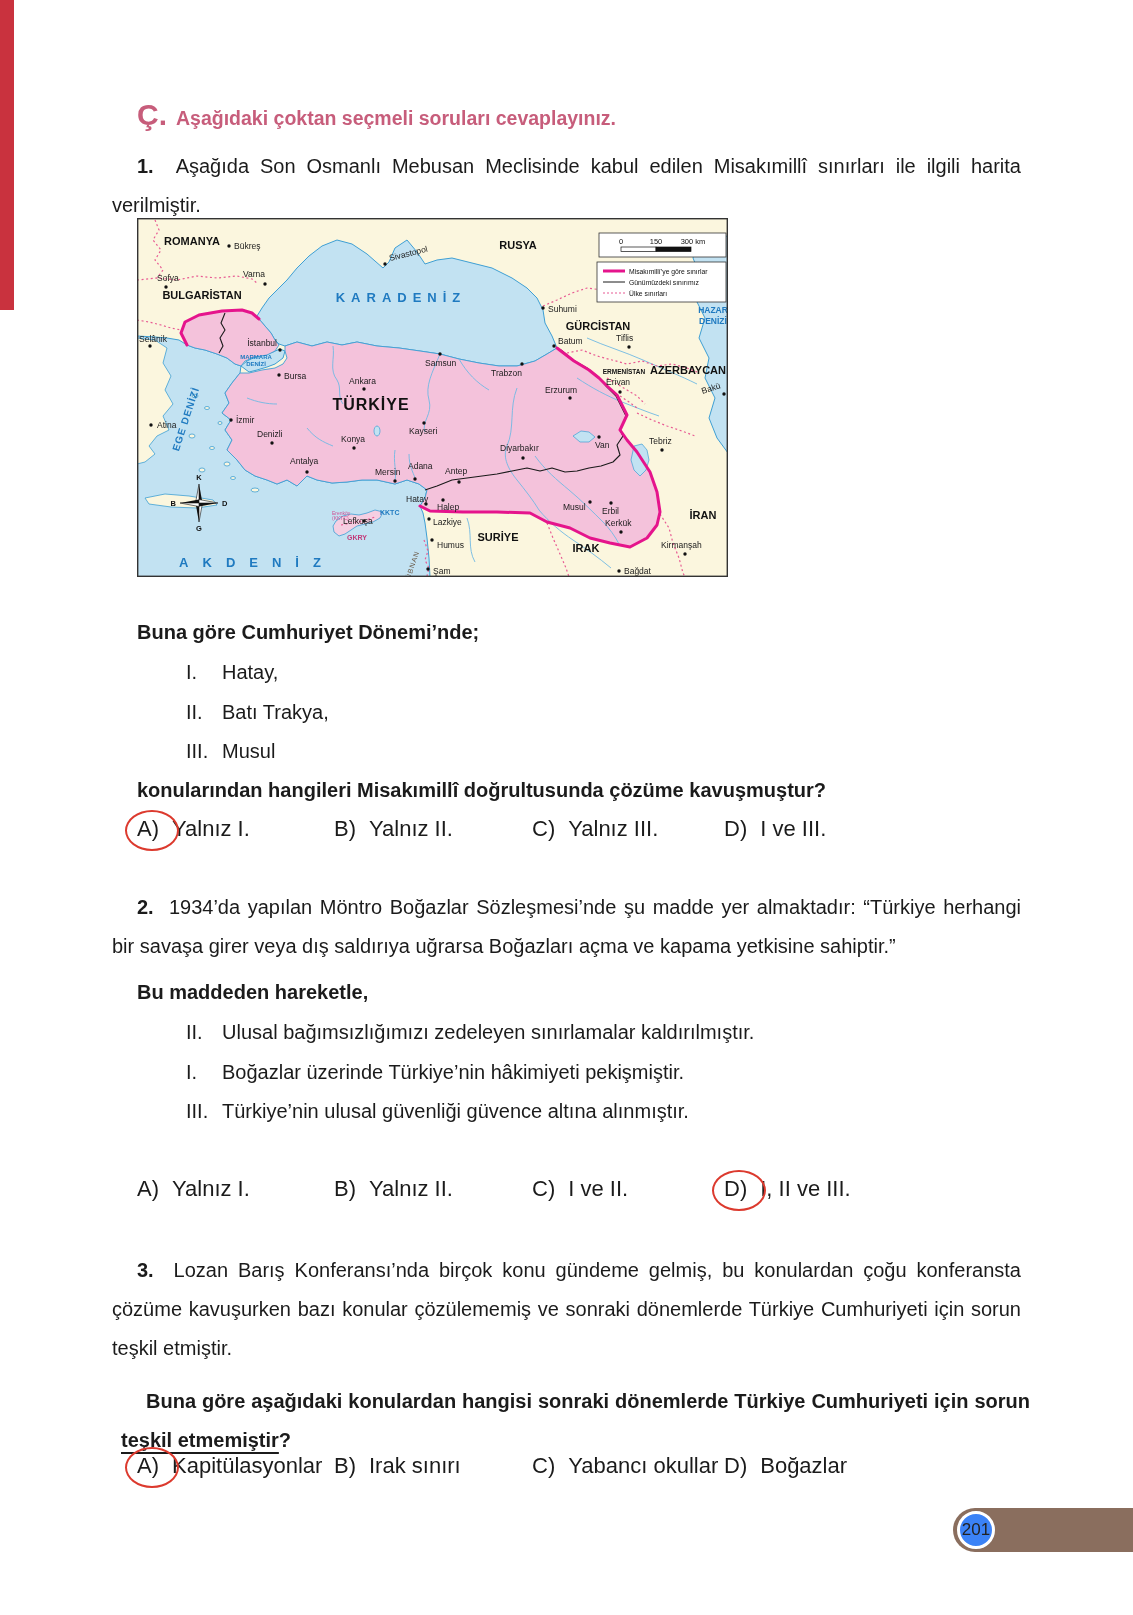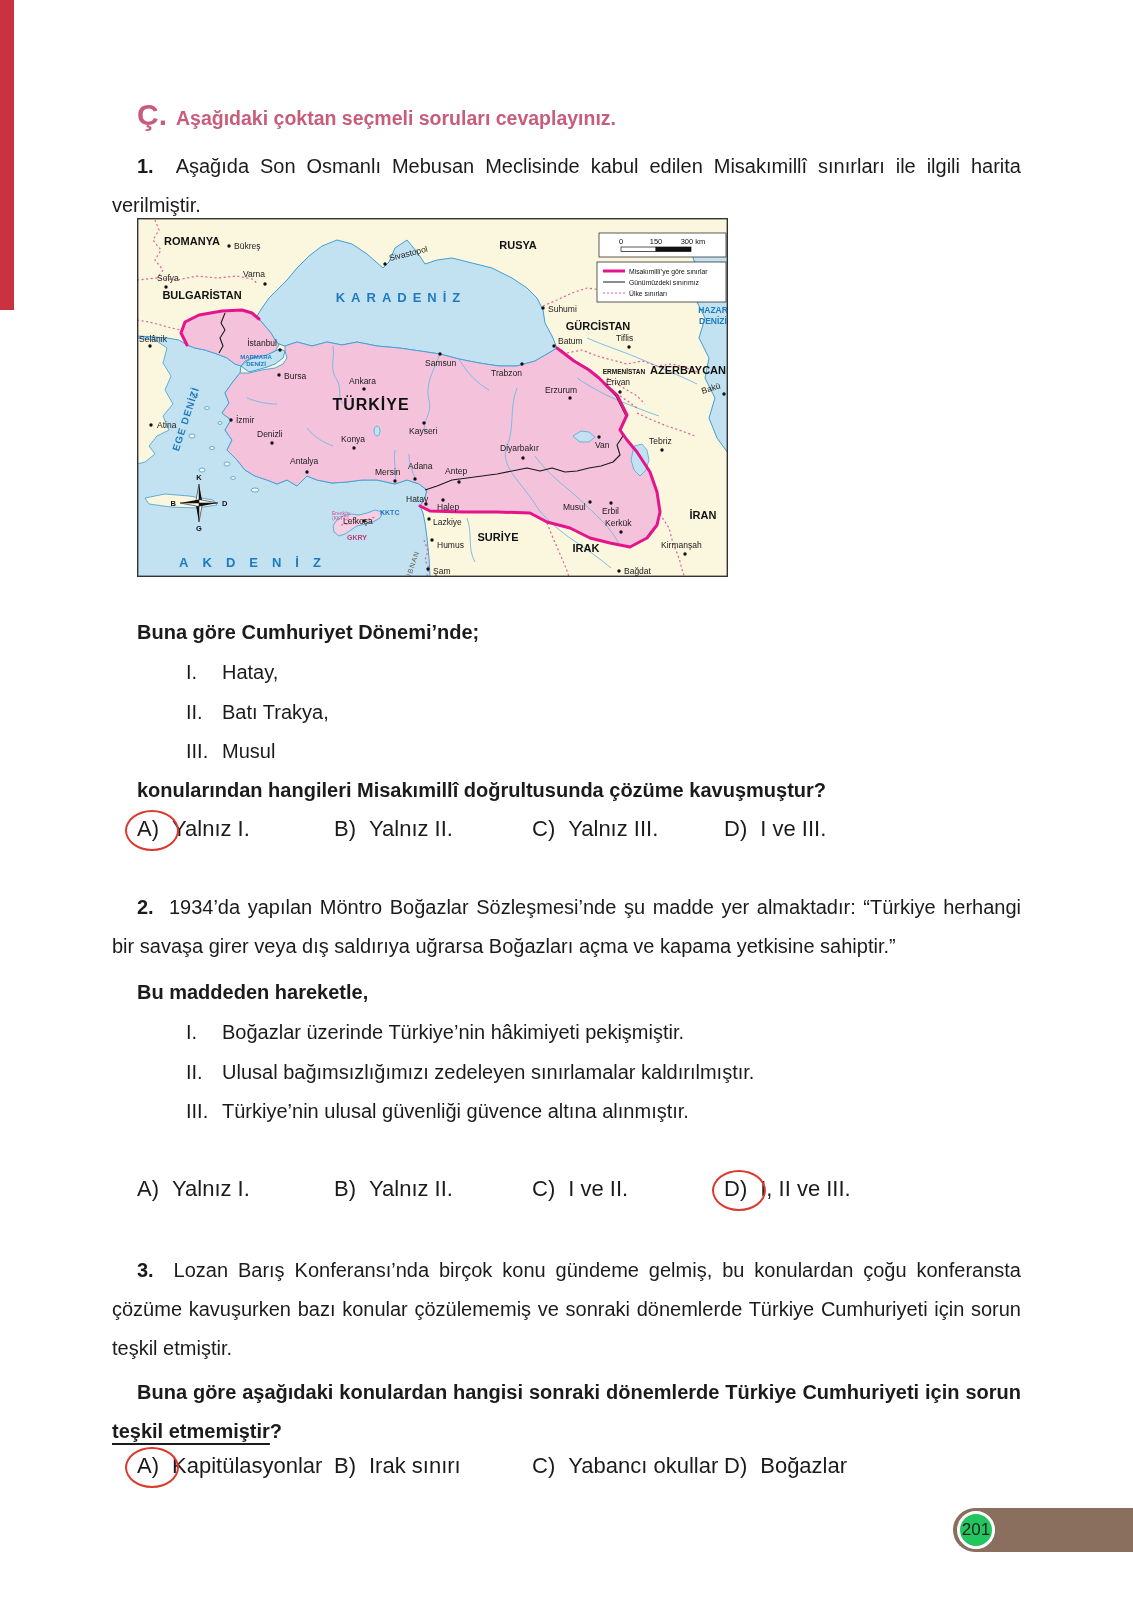--- a/index.html
+++ b/index.html
@@ -8,21 +8,21 @@
   .redtab{position:absolute;left:0;top:0;width:14px;height:310px;background:#c9323e;}
 
   .header{position:absolute;left:137px;top:98px;color:#c75d7b;display:flex;align-items:baseline;}
   .header .big{font-size:30px;font-weight:bold;margin-right:9px;}
   .header .ttl{font-size:19.5px;font-weight:bold;}
 
   .para{position:absolute;left:112px;width:909px;font-size:20px;line-height:39px;text-align:justify;margin:0;}
   .indent{text-indent:25px;}
   .qnum{font-weight:bold;}
   .boldline{position:absolute;left:137px;font-size:20px;font-weight:bold;line-height:39px;margin:0;}
-  .boldpara{position:absolute;left:112px;width:909px;font-size:20px;font-weight:bold;line-height:39px;text-align:justify;margin:0;text-indent:25px;}
+  .boldpara{position:absolute;left:112px;width:909px;font-size:20px;font-weight:bold;line-height:39px;text-align:justify;margin:9px;text-indent:25px;}
   .upart{text-decoration:underline;text-decoration-thickness:1.5px;text-underline-offset:5px;}
 
   .items{position:absolute;left:138px;margin-left:48px;}
   .item{font-size:20px;line-height:39.5px;}
   .item .rn{display:inline-block;width:36px;}
 
   .optrow{position:absolute;left:112px;width:909px;height:42px;}
   .opt{position:absolute;top:0;font-size:22px;line-height:40px;white-space:nowrap;}
   .opt .olabel{margin-right:13px;}
   .opt.p1{left:25px;} .opt.p2{left:222px;} .opt.p3{left:420px;} .opt.p4{left:612px;}
@@ -55,21 +55,21 @@
   .sealabel.tiny{font-size:6px;}
   .kktc{font-size:7px;font-weight:bold;fill:#1f7ac0;}
   .gkry{font-size:7px;font-weight:bold;fill:#c23a79;}
   .tinypink{font-size:5px;fill:#d04f93;}
   .lubnan{font-size:7px;fill:#6b5b4a;letter-spacing:1px;}
   .lgd{font-size:6.8px;fill:#111;}
   .scl{font-size:7.5px;fill:#111;}
   .cmp{font-size:7.5px;font-weight:bold;fill:#111;}
 
   .badgebar{position:absolute;left:953px;top:1508px;width:180px;height:44px;background:#8a6e5e;border-radius:22px 0 0 22px;}
-  .badgecircle{position:absolute;left:4px;top:3px;width:38px;height:38px;background:#22c55e;border:3px solid #ffffff;border-radius:50%;box-sizing:border-box;display:flex;align-items:center;justify-content:center;font-size:17px;color:#222;}
+  .badgecircle{position:absolute;left:4px;top:3px;width:38px;height:38px;background:#3b82f6;border:3px solid #ffffff;border-radius:50%;box-sizing:border-box;display:flex;align-items:center;justify-content:center;font-size:17px;color:#222;}
 </style>
 </head>
 <body>
 
 <div class="page">
   <div class="redtab"></div>
 
   <div class="header">
     <span class="big">Ç.</span>
     <span class="ttl">Aşağıdaki çoktan seçmeli soruları cevaplayınız.</span>
@@ -297,22 +297,22 @@
   <div class="optrow" style="top:809px;">
       <div class="opt p1"><span class="ring"></span><span class="olabel">A)</span><span>Yalnız I.</span></div>
       <div class="opt p2"><span class="olabel">B)</span><span>Yalnız II.</span></div>
       <div class="opt p3"><span class="olabel">C)</span><span>Yalnız III.</span></div>
       <div class="opt p4"><span class="olabel">D)</span><span>I ve III.</span></div>
     </div>
 
   <p class="para indent" style="top:888px;"><span class="qnum">2.</span>&nbsp;&nbsp;<span>1934’da yapılan Möntro Boğazlar Sözleşmesi’nde şu madde yer almaktadır: “Türkiye herhangi bir savaşa girer veya dış saldırıya uğrarsa Boğazları açma ve kapama yetkisine sahiptir.”</span></p>
   <p class="boldline" style="top:973px;">Bu maddeden hareketle,</p>
   <div class="items" style="top:1013px;">
+      <div class="item"><span class="rn">II.</span><span>Ulusal bağımsızlığımızı zedeleyen sınırlamalar kaldırılmıştır.</span></div>
       <div class="item"><span class="rn">I.</span><span>Boğazlar üzerinde Türkiye’nin hâkimiyeti pekişmiştir.</span></div>
-      <div class="item"><span class="rn">II.</span><span>Ulusal bağımsızlığımızı zedeleyen sınırlamalar kaldırılmıştır.</span></div>
       <div class="item"><span class="rn">III.</span><span>Türkiye’nin ulusal güvenliği güvence altına alınmıştır.</span></div>
     </div>
   <div class="optrow" style="top:1169px;">
       <div class="opt p1"><span class="olabel">A)</span><span>Yalnız I.</span></div>
       <div class="opt p2"><span class="olabel">B)</span><span>Yalnız II.</span></div>
       <div class="opt p3"><span class="olabel">C)</span><span>I ve II.</span></div>
       <div class="opt p4"><span class="ring"></span><span class="olabel">D)</span><span>I, II ve III.</span></div>
     </div>
 
   <p class="para indent" style="top:1251px;"><span class="qnum">3.</span>&nbsp;&nbsp;<span>Lozan Barış Konferansı’nda birçok konu gündeme gelmiş, bu konulardan çoğu konferansta çözüme kavuşurken bazı konular çözülememiş ve sonraki dönemlerde Türkiye Cumhuriyeti için sorun teşkil etmiştir.</span></p>

